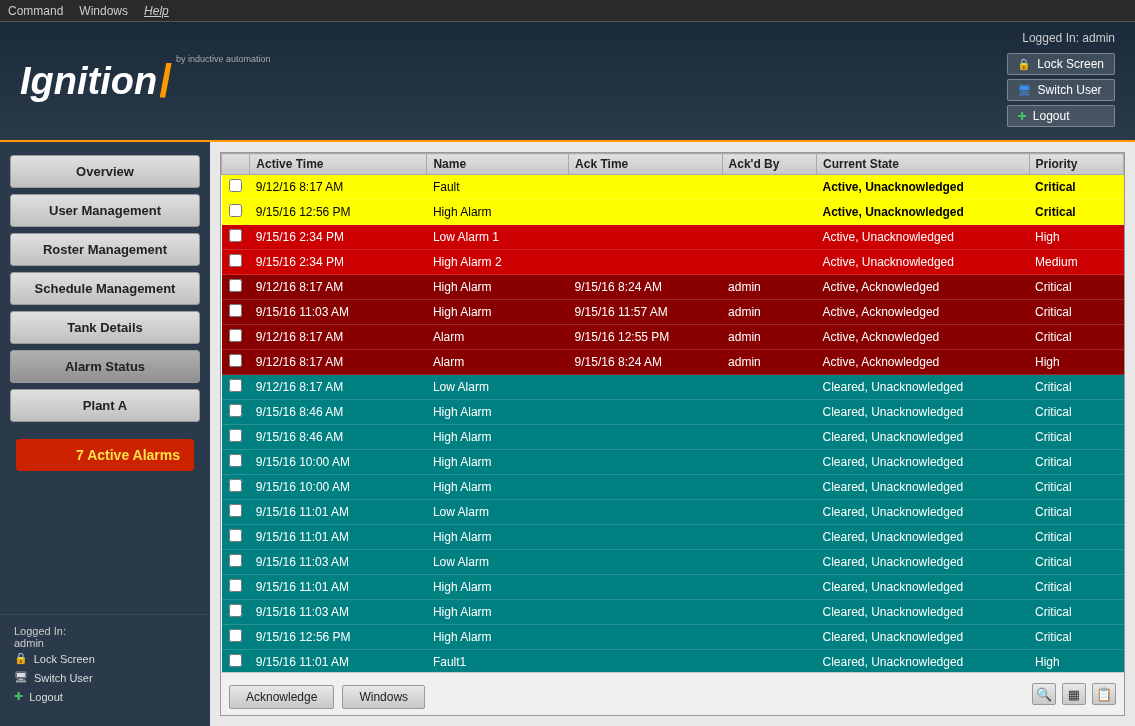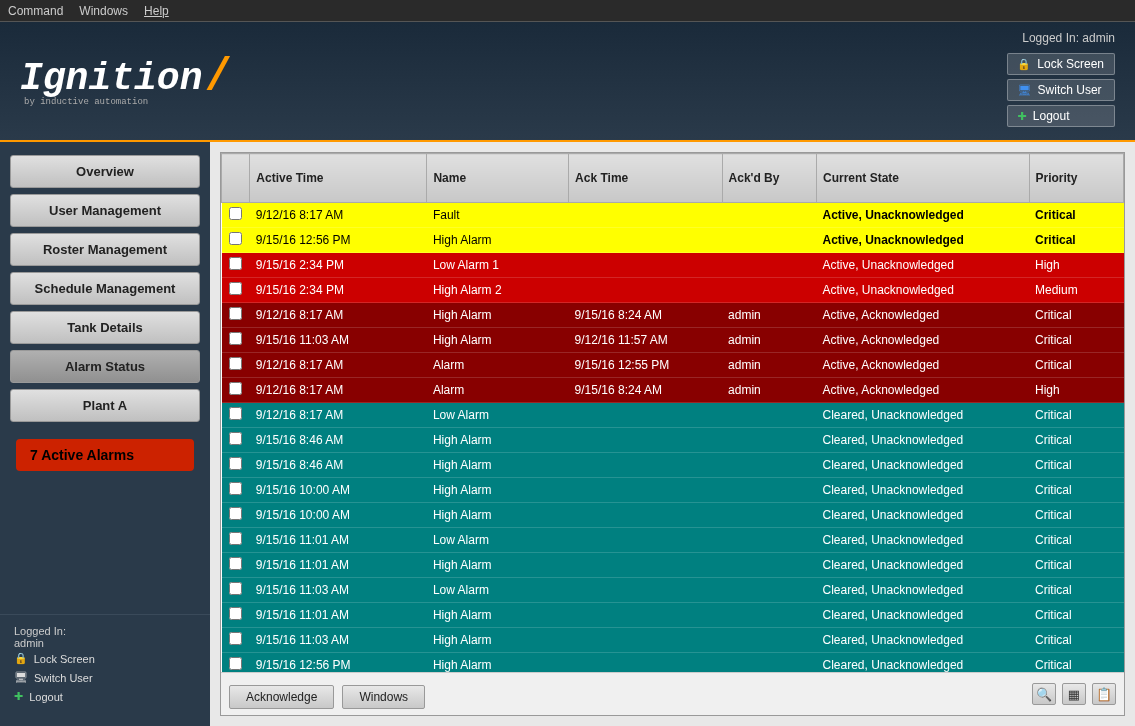--- a/index.html
+++ b/index.html
@@ -13,36 +13,35 @@
       align-items: center;
       padding: 0 8px;
       gap: 16px;
       border-bottom: 1px solid #555;
     }
     #menubar span {
       color: #ccc;
       font-size: 12px;
       cursor: pointer;
     }
-    #menubar span.underline { text-decoration: underline; }
+    #menubar span.underline { text-decoration: underline; font-style: italic; }
 
     
     #header {
       background: linear-gradient(to bottom, #1a2a3a, #2a3a4a);
       height: 120px;
       display: flex;
       align-items: center;
       justify-content: space-between;
       padding: 0 20px;
       border-bottom: 2px solid #f90;
     }
     #logo {
       display: flex;
-      flex-direction: column;
-      font-family: Liberation Mono, monospace;
+      flex-direction: row;
     }
     #logo-text {
       font-size: 36px;
       font-weight: bold;
       color: white;
       font-style: italic;
       display: flex;
       align-items: center;
     }
     #logo-slash {
@@ -108,27 +107,27 @@
       font-size: 13px;
       font-weight: bold;
       color: #222;
       cursor: pointer;
       border-radius: 3px;
     }
     .nav-btn.active { background: linear-gradient(to bottom, #b0b0b0, #909090); }
 
     #active-alarms-badge {
       background: #cc2200;
-      color: #000000;
+      color: #fde047;
       font-size: 14px;
       font-weight: bold;
       padding: 8px 14px;
       border-radius: 4px;
       margin: 14px 16px 0;
-      text-align: left;
+      text-align: right;
       cursor: default;
     }
 
     #sidebar-footer {
       margin-top: auto;
       padding: 10px 14px;
       color: #ccc;
       font-size: 11px;
       border-top: 1px solid #3a4a5a;
     }
@@ -176,21 +175,21 @@
 
     table {
       width: 100%;
       border-collapse: collapse;
       table-layout: fixed;
     }
 
     thead th {
       background: linear-gradient(to bottom, #e0e0e0, #c8c8c8);
       border: 1px solid #aaa;
-      padding: 17px 6px;
+      padding: 3px 6px;
       text-align: left;
       font-size: 12px;
       font-weight: bold;
       color: #222;
       position: sticky;
       top: 0;
       z-index: 10;
     }
 
     th.col-check { width: 24px; }
@@ -392,21 +391,21 @@
                   <td>High Alarm</td>
                   <td>9/15/16 8:24 AM</td>
                   <td>admin</td>
                   <td>Active, Acknowledged</td>
                   <td>Critical</td>
                 </tr>
                 <tr class="row-dark-red">
                   <td style="text-align: center;"><input type="checkbox" style=""></td>
                   <td>9/15/16 11:03 AM</td>
                   <td>High Alarm</td>
-                  <td>9/12/16 11:57 AM</td>
+                  <td>9/15/16 11:57 AM</td>
                   <td>admin</td>
                   <td>Active, Acknowledged</td>
                   <td>Critical</td>
                 </tr>
                 <tr class="row-dark-red">
                   <td style="text-align: center;"><input type="checkbox" style=""></td>
                   <td>9/12/16 8:17 AM</td>
                   <td>Alarm</td>
                   <td>9/15/16 12:55 PM</td>
                   <td>admin</td>

